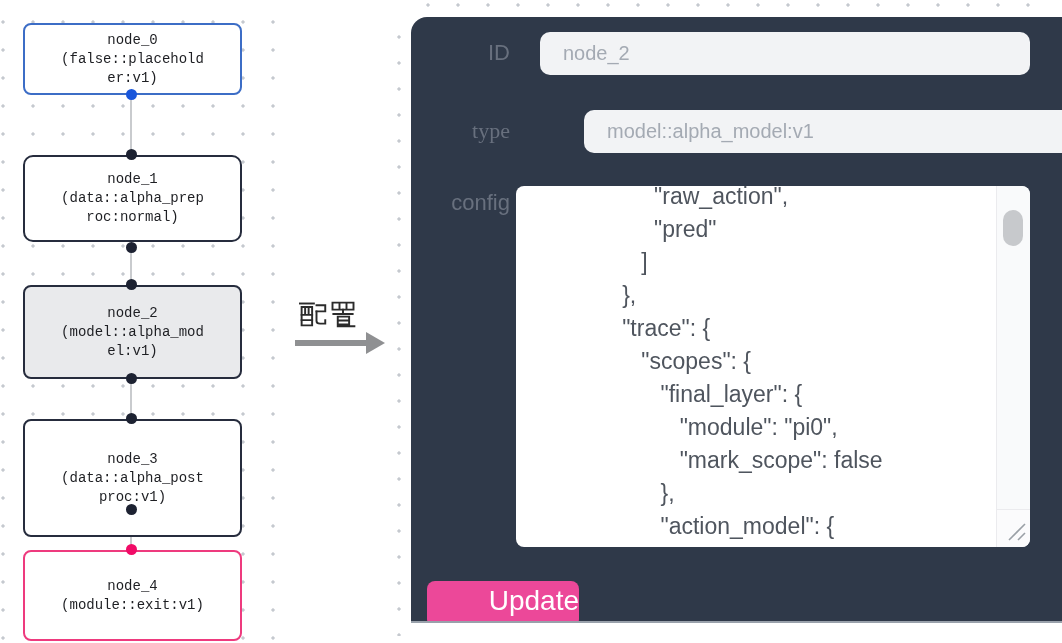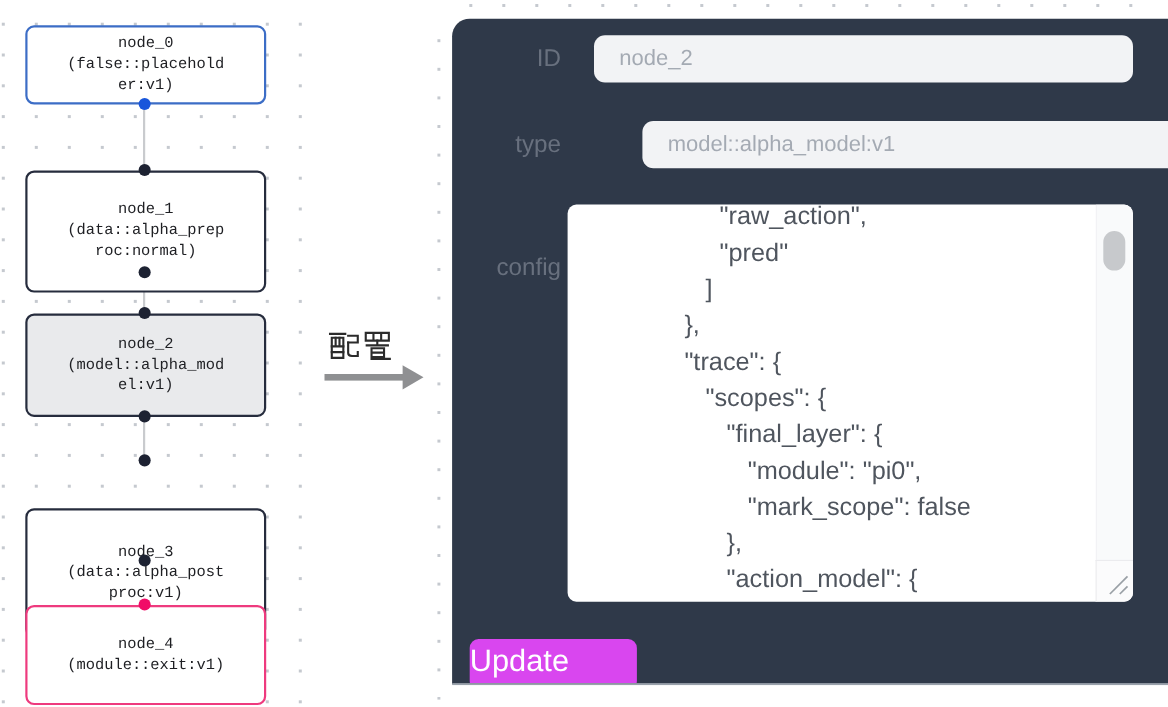--- a/index.html
+++ b/index.html
@@ -21,23 +21,23 @@
 
   .node {
     position:absolute; left:23px; width:219px;
     background:#ffffff; border:2px solid #262c3d; border-radius:8px;
     display:flex; align-items:center; justify-content:center;
     text-align:center; color:#1e1f23;
   }
   .node-inner { width:145px; font-size:14px; line-height:19px; word-break:break-all;font-family:Liberation Mono, monospace; }
   .node-title { font-weight:400; }
   .node-0 { top:23px;  height:72px; border-color:#3c6dc6; }
-  .node-1 { top:155px; height:111px; }
+  .node-1 { top:155px; height:87px;border-radius:10px; }
   .node-2 { top:285px; height:94px; background:#e9eaec; }
-  .node-3 { top:419px; height:118px;margin-top:43px; }
+  .node-3 { top:419px; height:118px; }
   .node-4 { top:550px; height:91px; border-color:#ee3a7e; }
 
   .port {
     position:absolute; left:126px; width:11px; height:11px; border-radius:50%;
     background:#1d2232; z-index:3;
   }
   .port-0b { top:89px;  background:#1956db; }
   .port-1t { top:149px; } .port-1b { top:242px; }
   .port-2t { top:279px; } .port-2b { top:373px; }
   .port-3t { top:413px; } .port-3b { top:504px; }
@@ -64,22 +64,22 @@
   .panel {
     position:absolute; left:411px; top:17px; width:674px; height:606px;
     background:#2f3949; border-radius:16px 16px 0 0;
     border-bottom:2px solid #99a1ab; overflow:hidden;
   }
   .field-label {
     position:absolute; left:0; width:99px; text-align:right;
     color:#68707e; font-size:22px; line-height:26px;
   }
   .label-id     { top:23px; }
-  .label-type   { top:101px; }
-  .label-config { top:173px;margin-top:40px; }
+  .label-type   { top:101px;font-family:Liberation Serif, serif; }
+  .label-config { top:173px; }
 
   .text-input {
     position:absolute; left:129px; width:490px; height:43px;
     background:#f2f3f5; border:none; outline:none; border-radius:10px;
     font-family:inherit; font-size:20px; color:#a4aab3; padding:0 23px;
   }
   .input-id   { top:15px; }
   .input-type { top:93px;margin-left:44px; }
 
   .config-box {
@@ -98,22 +98,22 @@
   .sb-thumb {
     position:absolute; left:6px; top:24px; width:20px; height:36px;
     border-radius:10px; background:#c7c9cc;
   }
   .resize-corner {
     position:absolute; right:0; bottom:0; width:34px; height:38px;
     background:#fbfbfc; border-left:1px solid #ebebee; border-top:1px solid #ebebee;
   }
   .update-btn {
     position:absolute; left:16px; top:564px; width:152px; height:46px;
-    background:#d946ef; color:#ffffff; border:none; border-radius:8px;
-    font-family:inherit; font-size:28px; font-weight:500; text-align:left;
+    background:#ec4899; color:#ffffff; border:none; border-radius:8px;
+    font-family:inherit; font-size:28px; font-weight:500; text-align:right;
     padding-bottom:6px; cursor:pointer;
   }
 </style>
 </head>
 <body>
 
 <div class="stage">
 
   <div class="graph-canvas">
     <div class="edge edge-1"></div>

